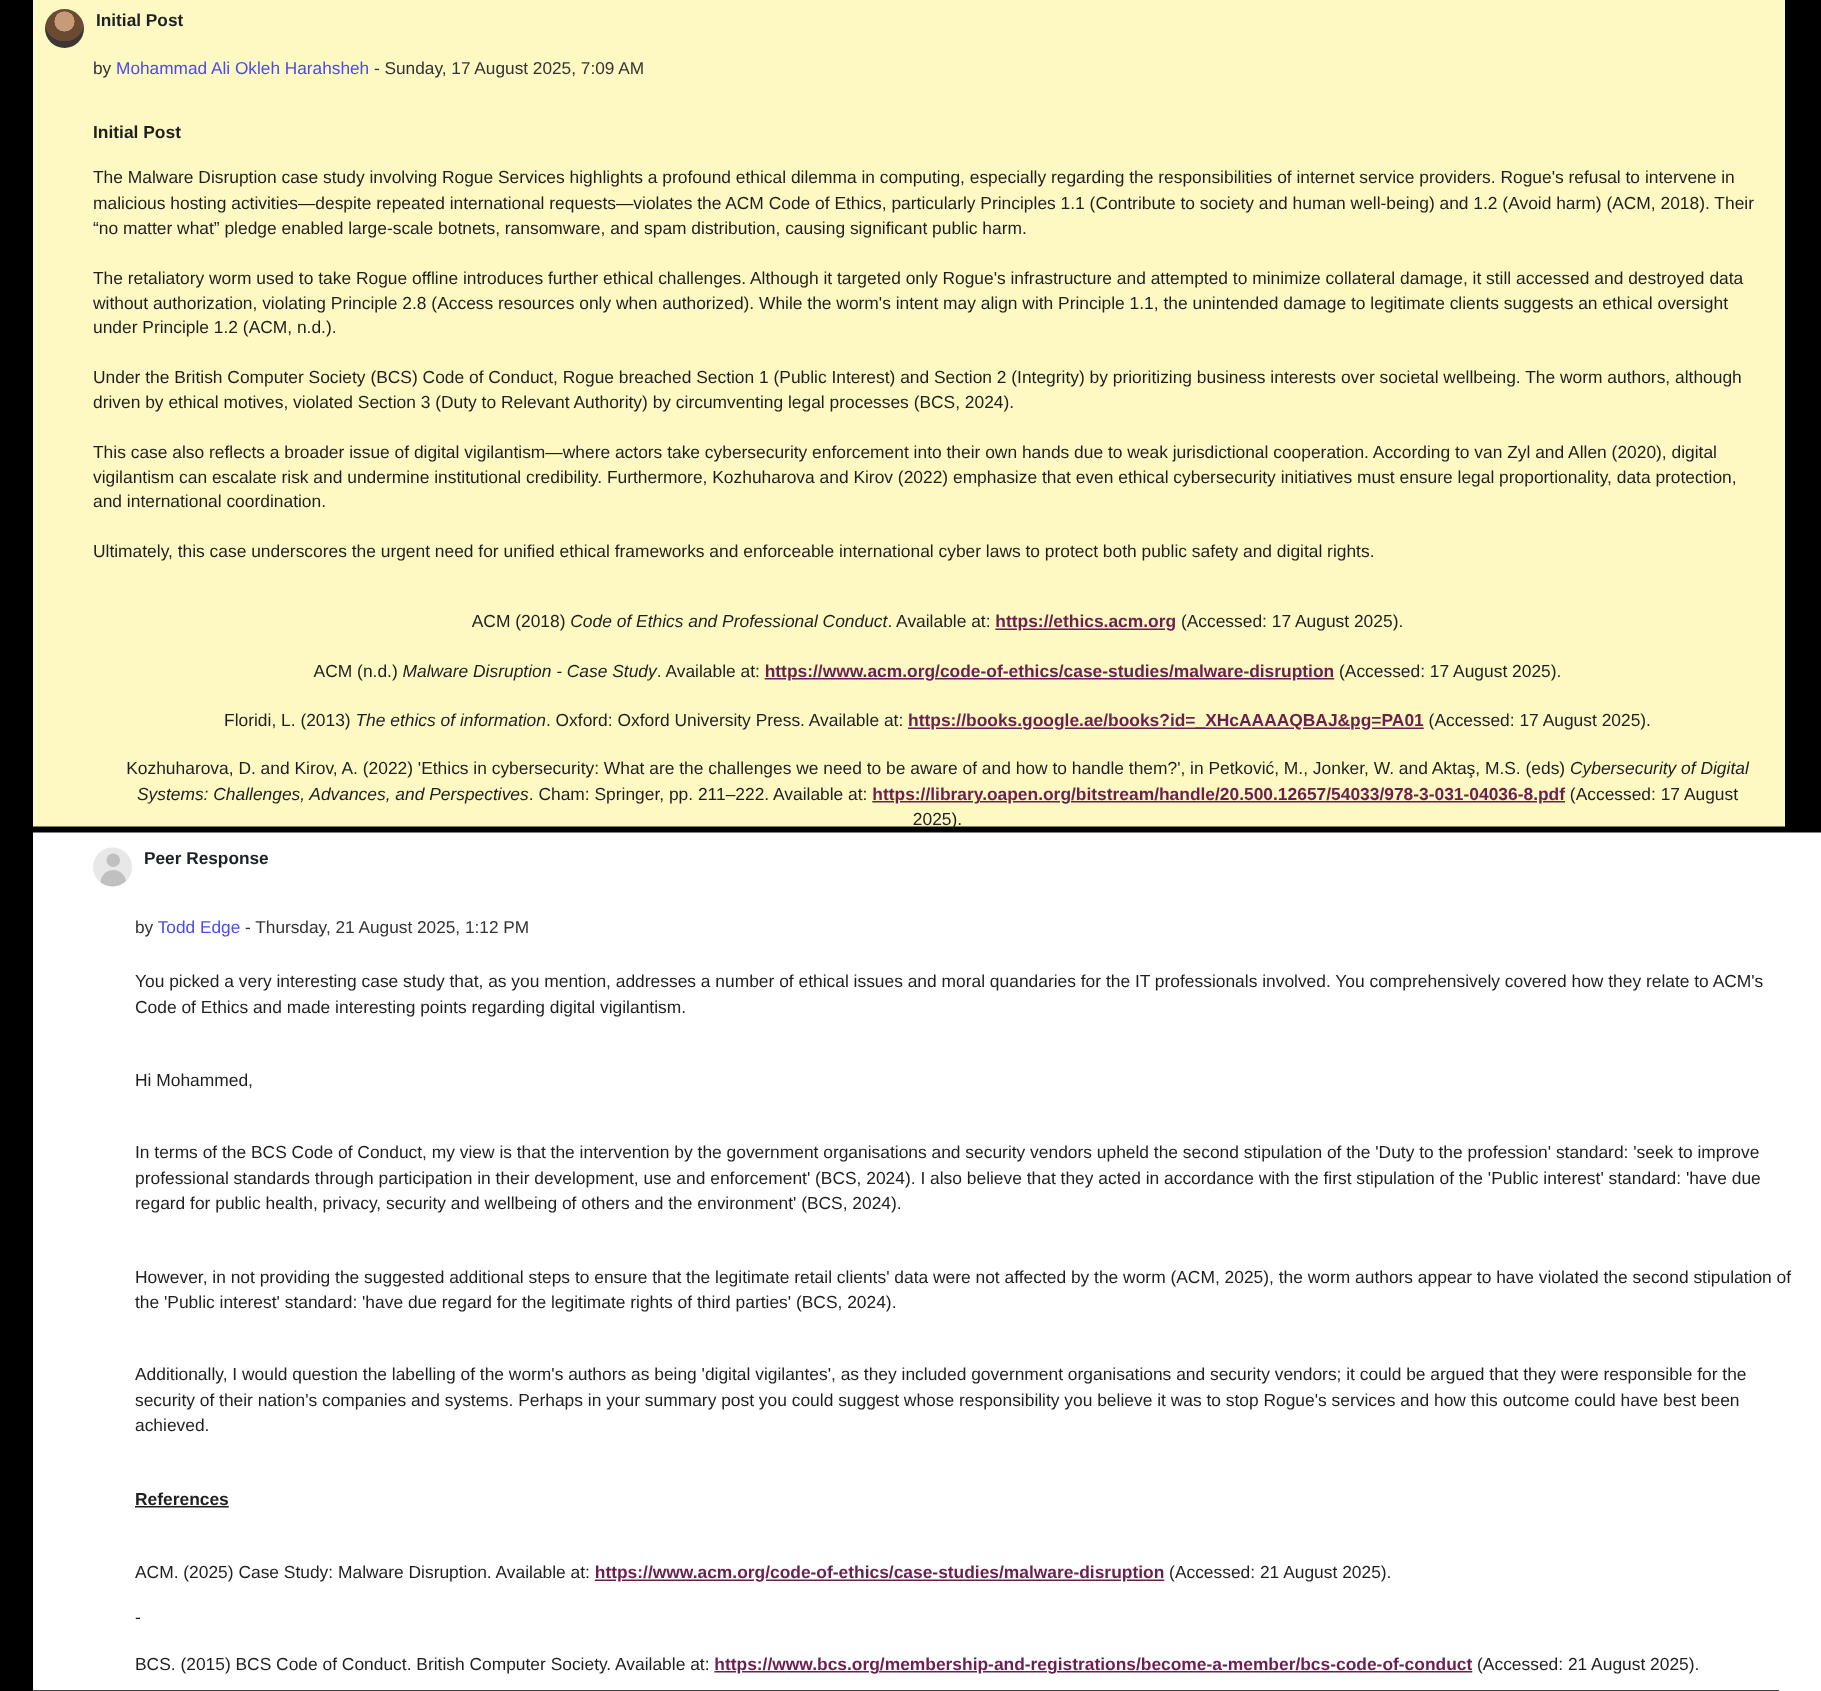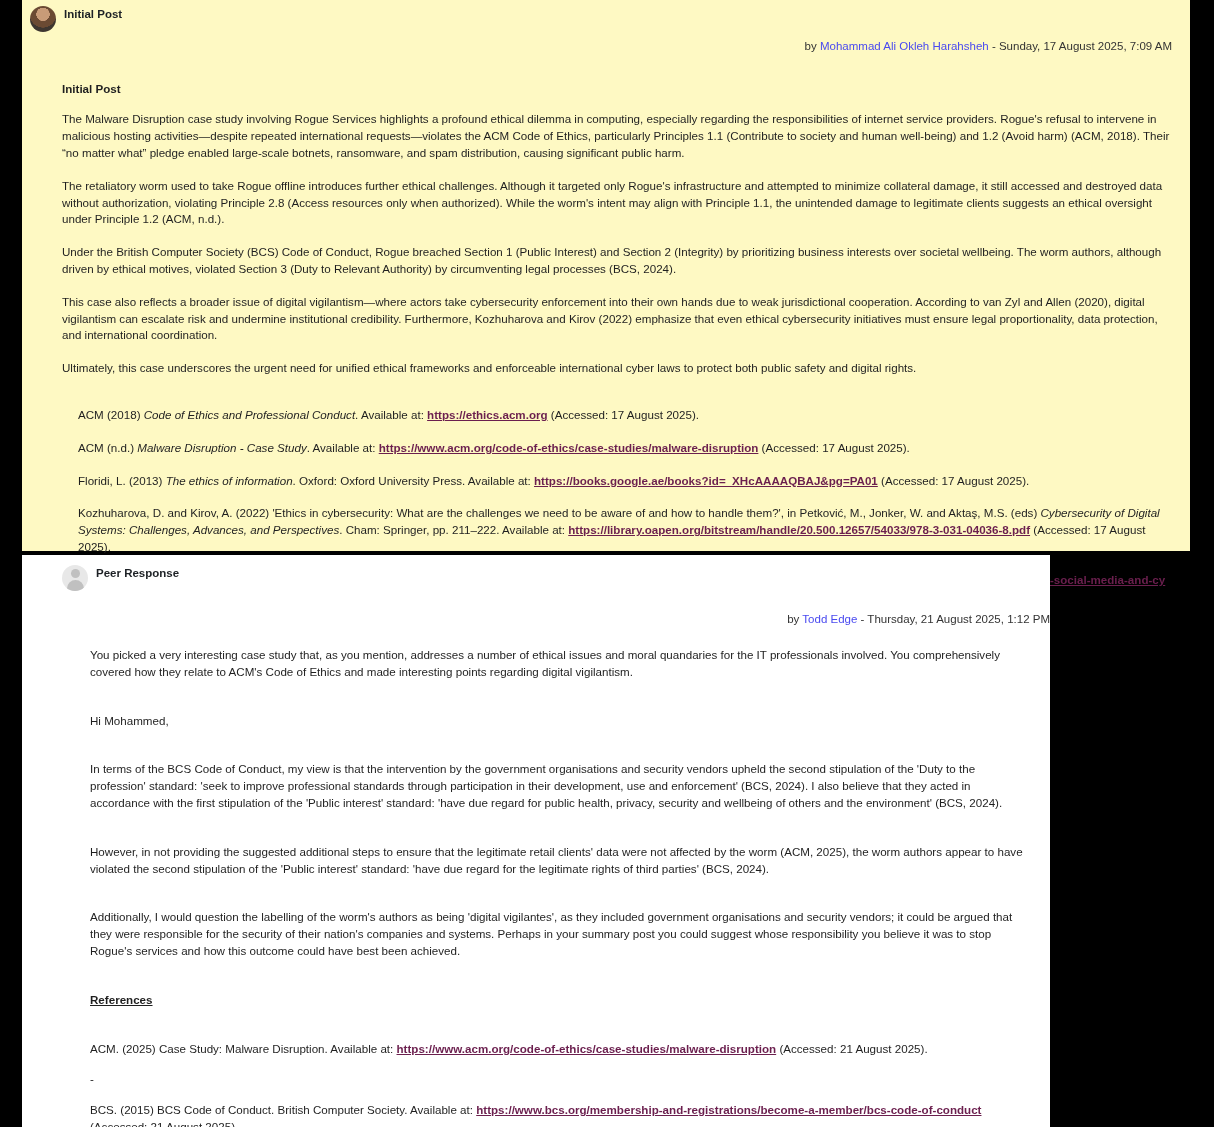--- a/index.html
+++ b/index.html
@@ -24,21 +24,21 @@
     top: 0;
     width: 1168px;
     height: 551px;
     background: #fef9c3;
     box-sizing: border-box;
   }
   .post-peer {
     position: absolute;
     left: 22px;
     top: 555px;
-    width: 1028px;
+    width: 1192px;
     height: 572px;
     background: #ffffff;
     box-sizing: border-box;
   }
 
   .post-header {
     display: flex;
     align-items: flex-start;
     padding: 6px 0 0 8px;
   }
@@ -83,21 +83,20 @@
   .post-subject {
     font-size: 11.5px;
     font-weight: bold;
     color: #1d2125;
     padding-top: 2px;
   }
 
   .byline {
     font-size: 11.5px;
     color: #333333;
-    text-align: right;
   }
   .byline a {
     color: #4a4af0;
     text-decoration: none;
   }
 
   
   .initial-body {
     padding: 0 18px 0 40px;
     font-size: 11.6px;
@@ -114,20 +113,21 @@
   }
   .initial-body p {
     margin: 0 0 16px 0;
     text-align: left;
   }
   .initial-body .refs {
     margin-top: 30px;
   }
   .initial-body .refs p {
     margin: 0 0 16px 16px;
+    text-align: center;
   }
   a.ext {
     color: #6b1f4e;
     font-weight: bold;
     text-decoration: underline;
     word-break: break-all;
   }
   em, .ital { font-style: italic; }
 
   

